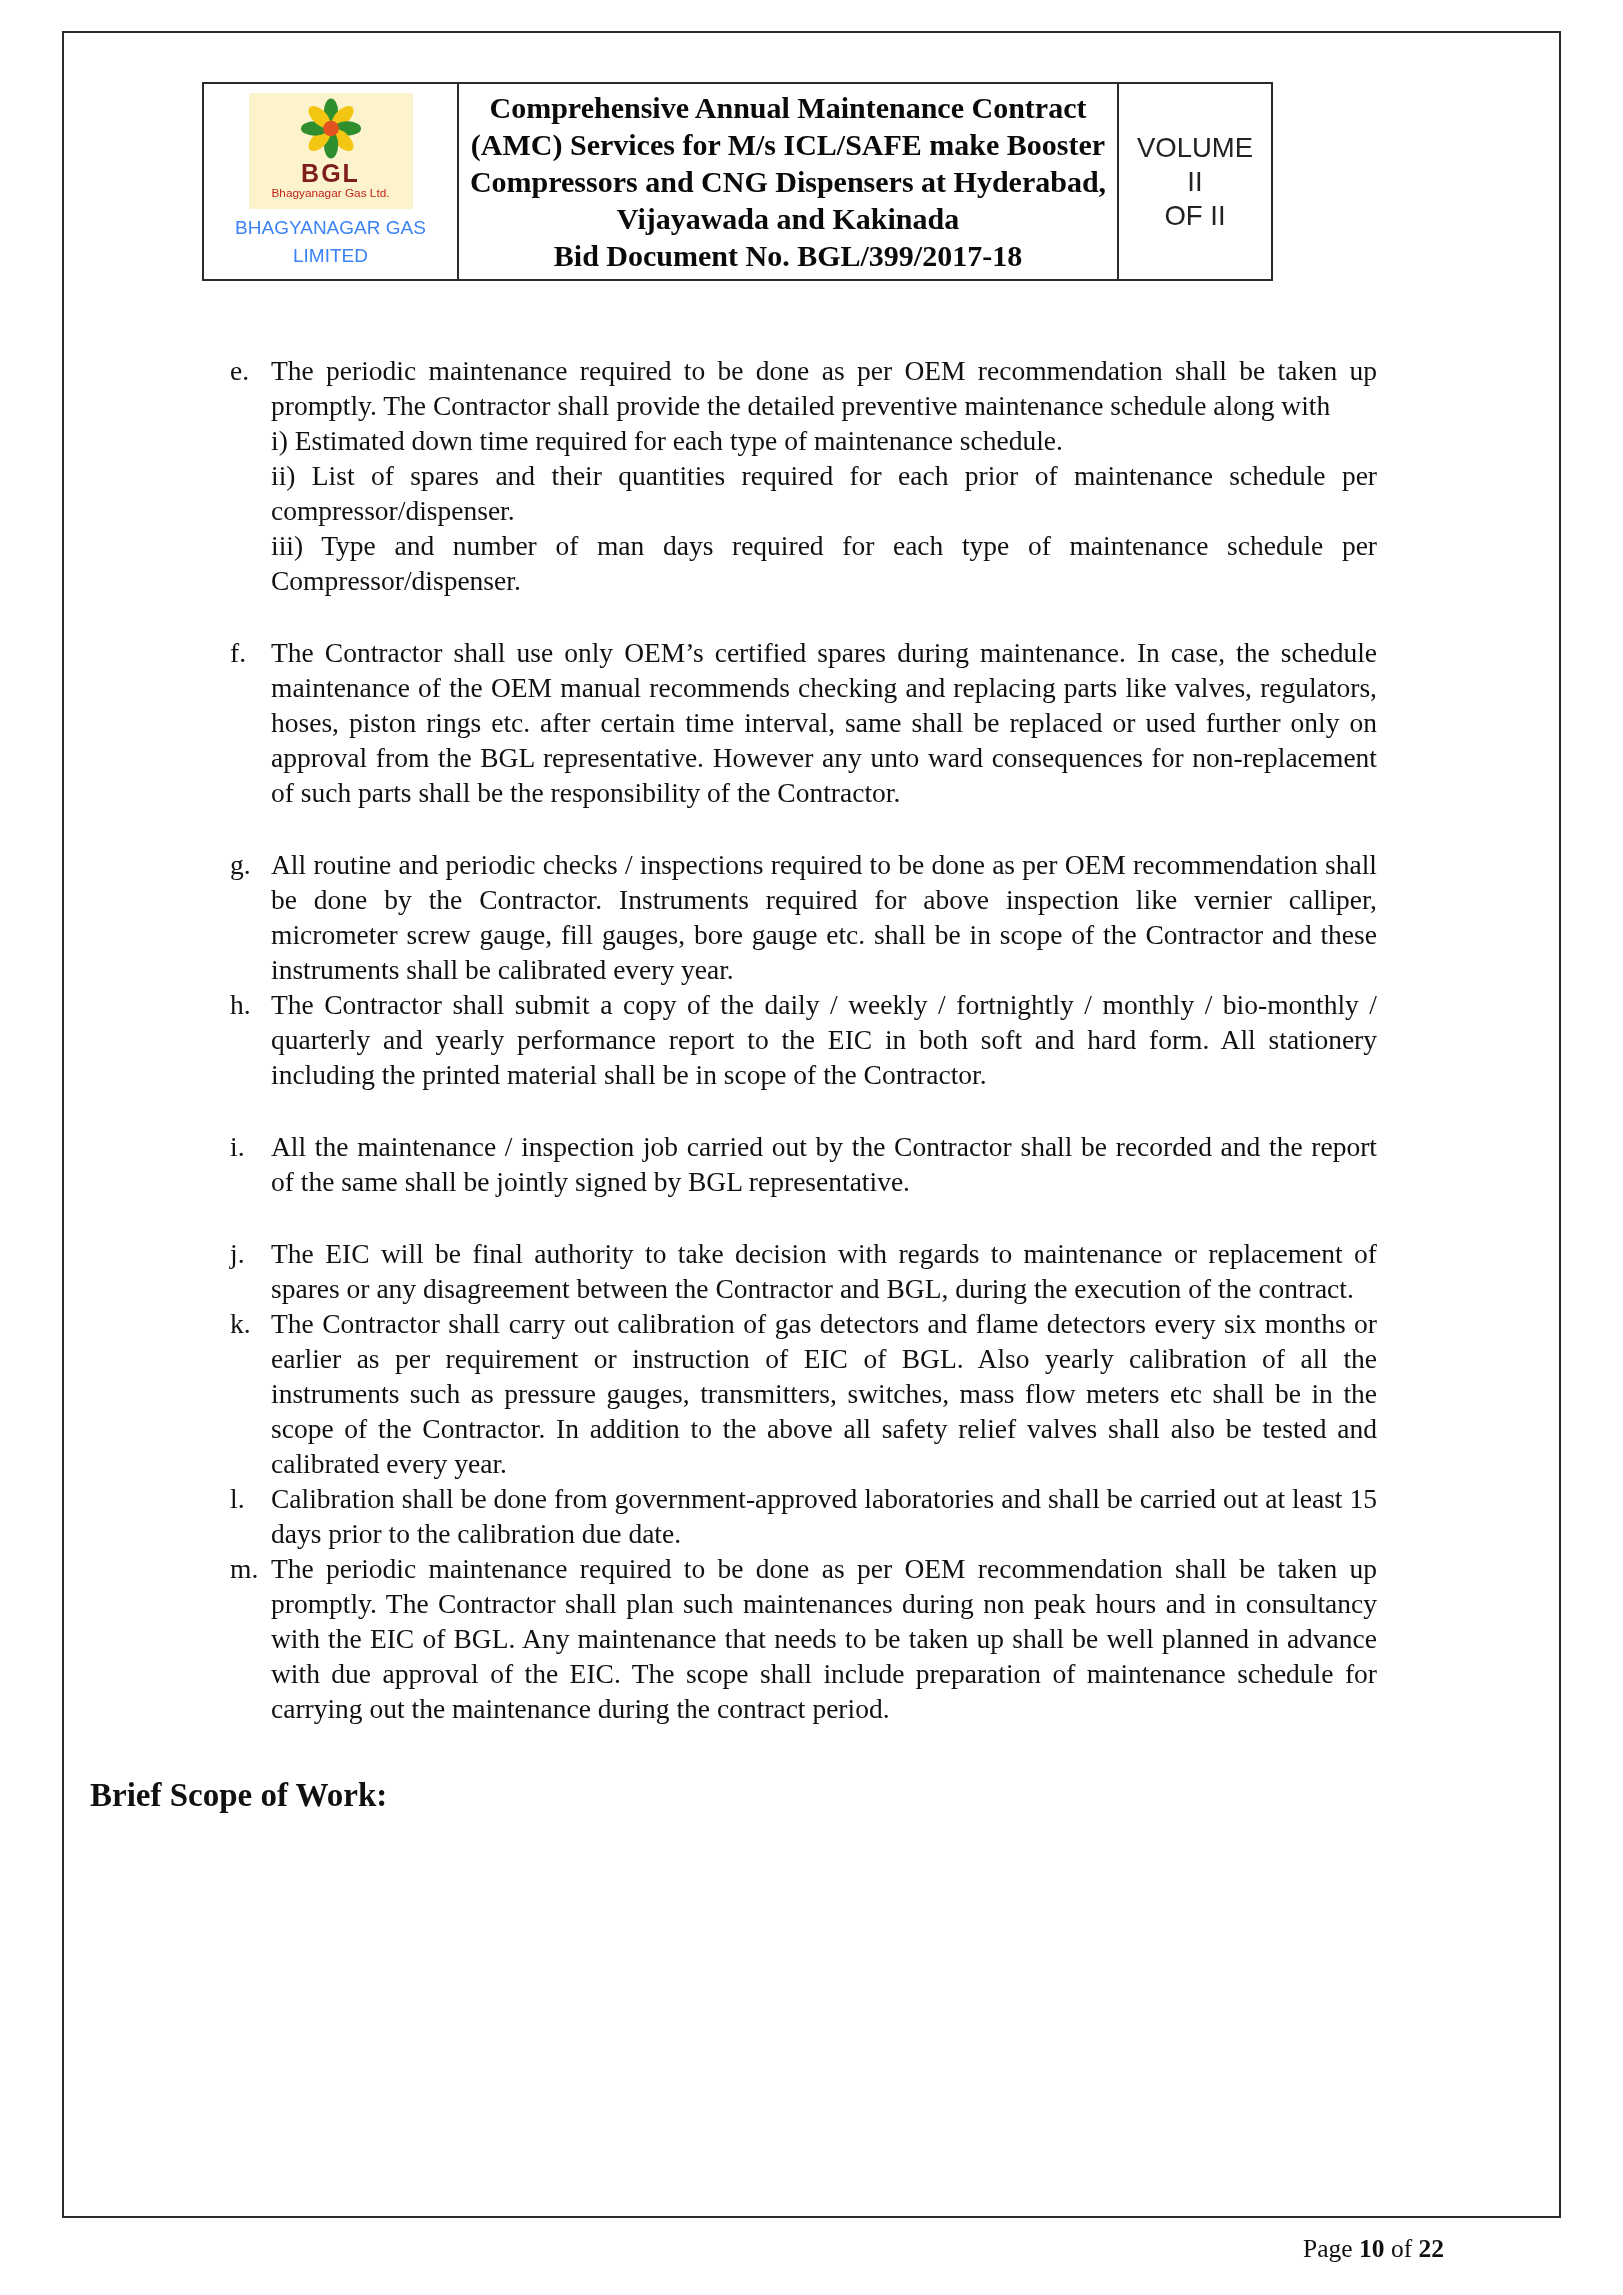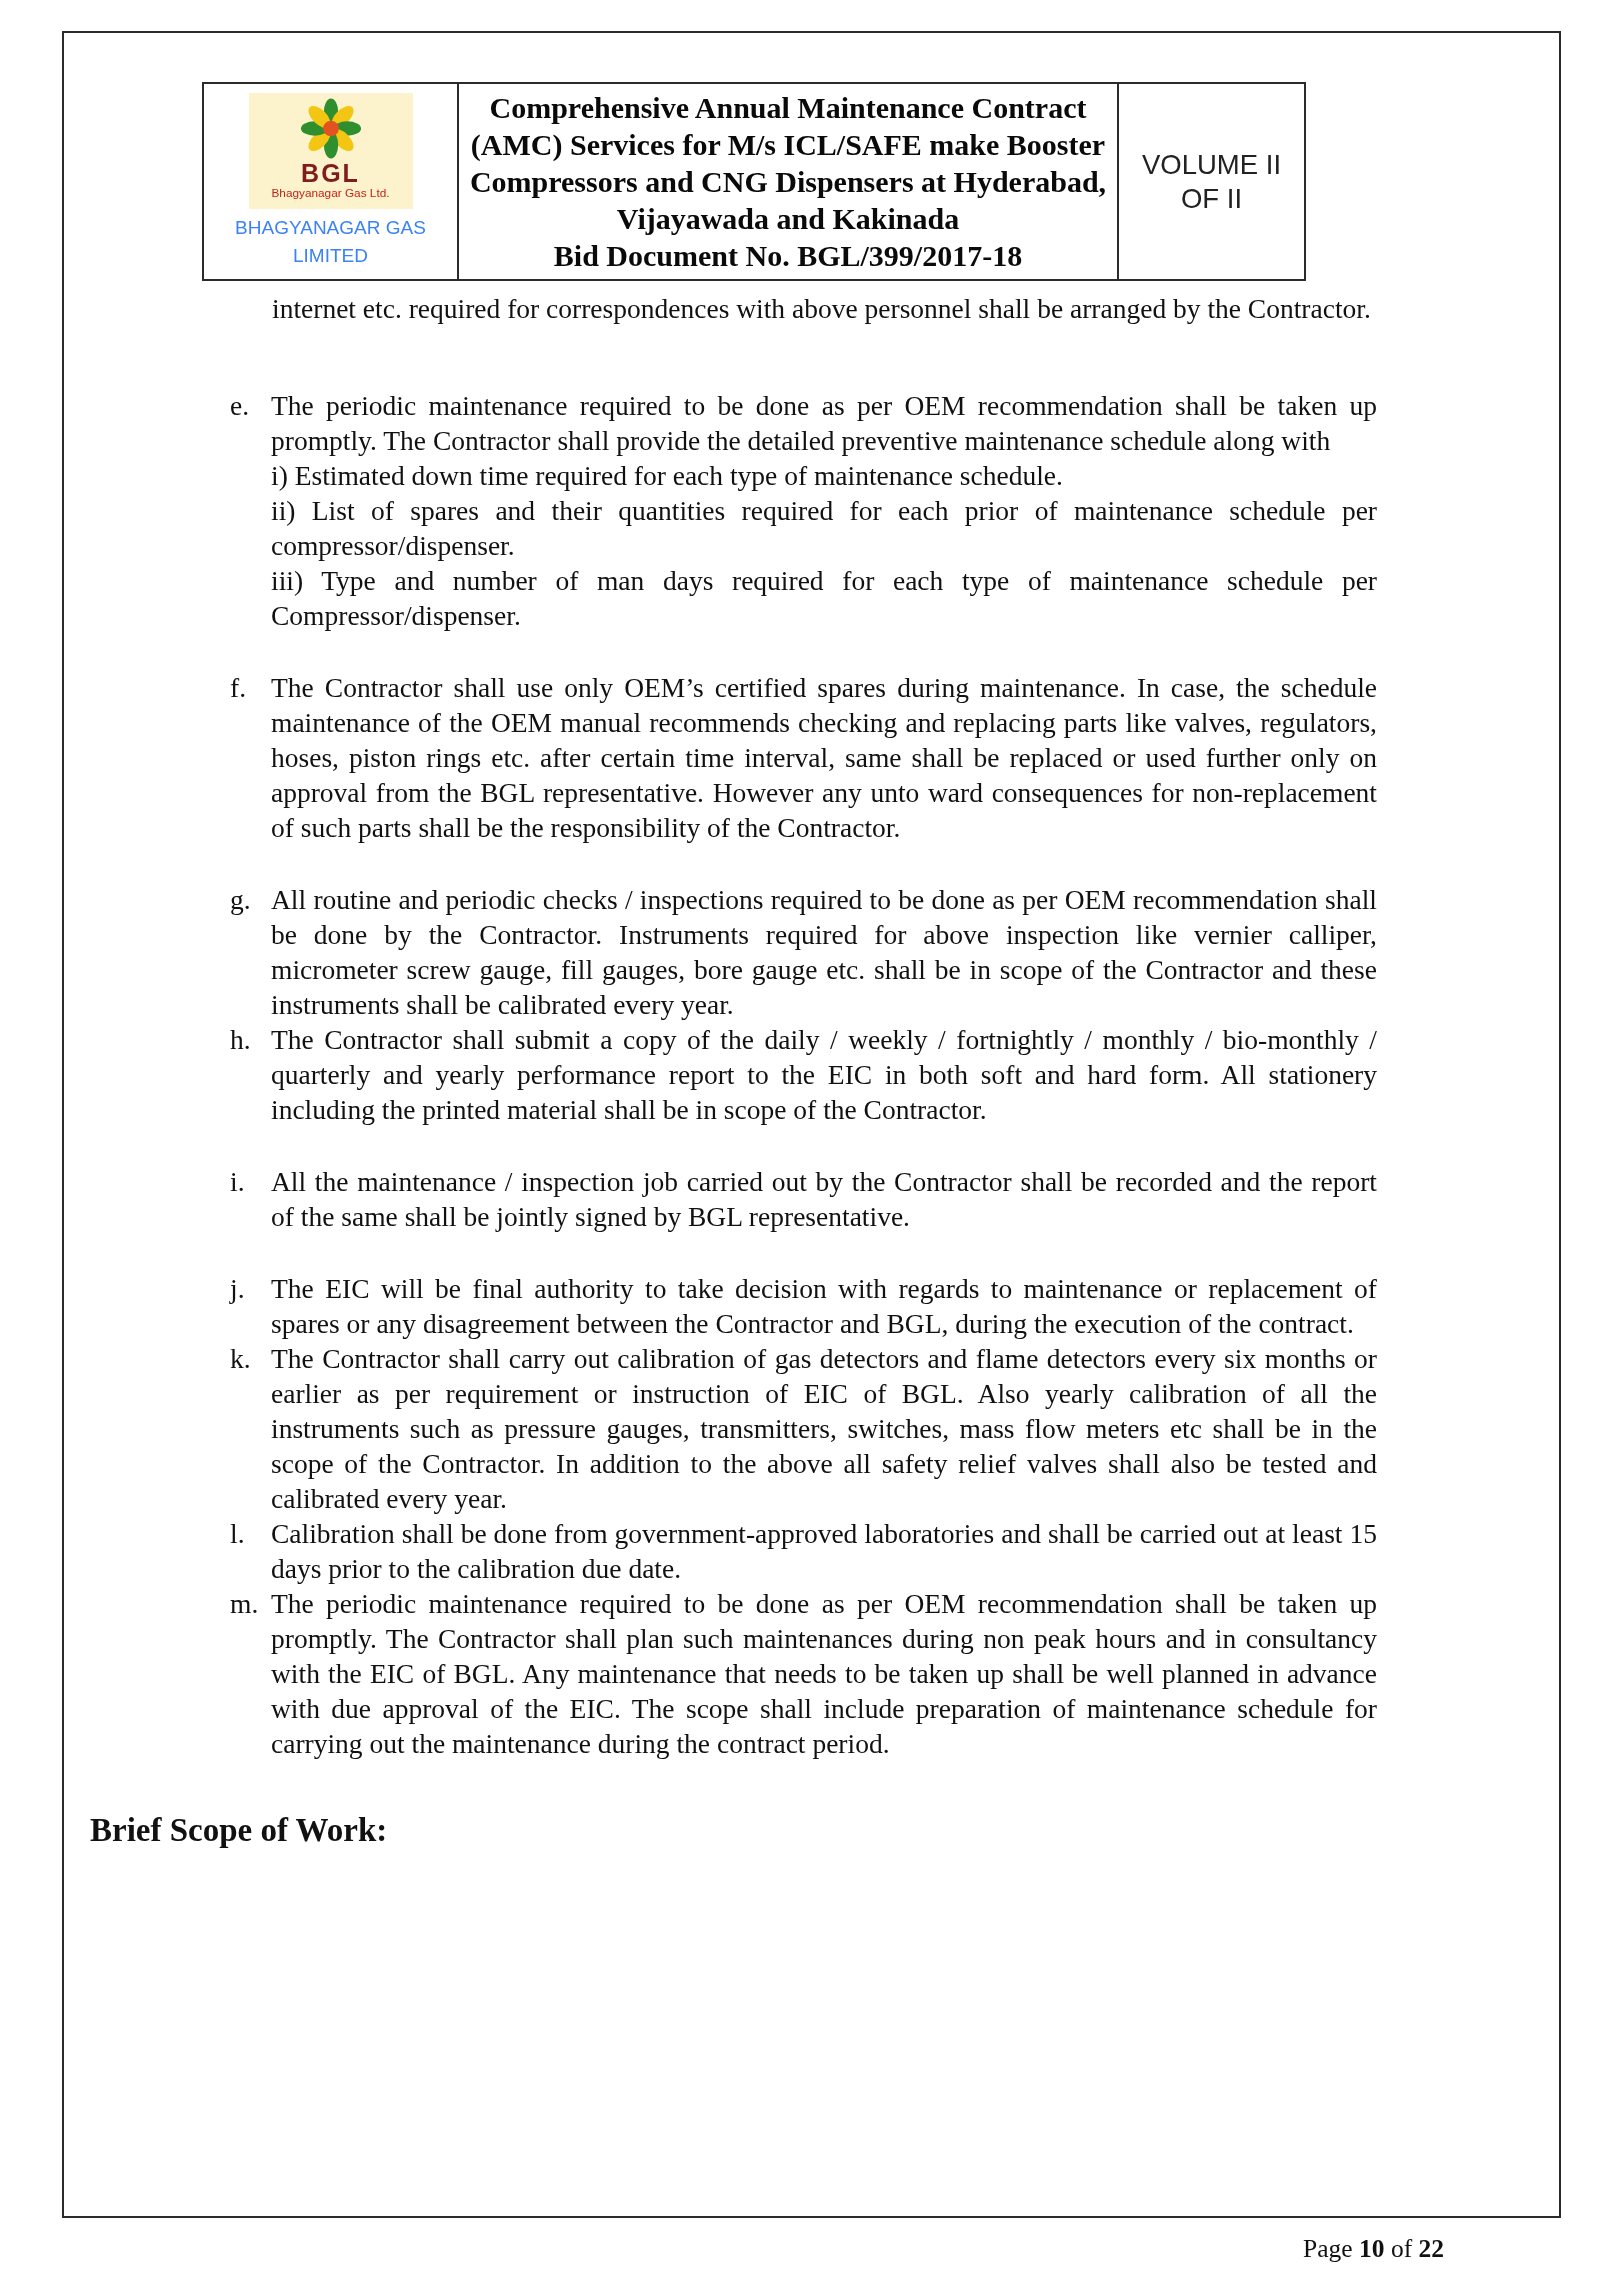--- a/index.html
+++ b/index.html
@@ -22,21 +22,21 @@
   
   .header-table {
     position: absolute;
     left: 202px; top: 82px;
     border-collapse: collapse;
     table-layout: fixed;
   }
   .header-table td { border: 2px solid #2b2b2b; vertical-align: middle; padding: 5.2px 7.9px; }
   td.logo-cell   { width: 255px; text-align: center; }
   td.title-cell  { width: 660px; }
-  td.volume-cell { width: 187px; }
+  td.volume-cell { width: 154px; }
   .title-line {
     text-align: center; font-weight: 700;
     font-size: 30px; line-height: 37px; color: #0a0a0a;
   }
   .volume-line {
     text-align: center;
     font-family: "Liberation Sans", sans-serif;
     font-size: 27.5px; line-height: 34px; color: #222222;
   }
   .logo-emblem { width: 164px; margin: 0 auto; background: #fcf3cd; padding: 3.9px 2.6px 6.5px; }
@@ -117,21 +117,20 @@
       </td>
       <td class="volume-cell">
         <div class="volume-line">VOLUME II</div>
         <div class="volume-line">OF II</div>
       </td>
     </tr>
   </tbody>
     </table>
 
   <div class="content">
-    <p class="intro">internet etc. required for correspondences with above personnel shall be arranged by the Contractor.</p>
 
     <div class="list">
 
       <div class="list-item mt-xl">
         <span class="list-marker">e.</span>
         <div class="item-body">
           <p>The periodic maintenance required to be done as per OEM recommendation shall be taken up promptly. The Contractor shall provide the detailed preventive maintenance schedule along with</p>
           <p>i) Estimated down time required for each type of maintenance schedule.</p>
           <p>ii) List of spares and their quantities required for each prior of maintenance schedule per compressor/dispenser.</p>
           <p>iii) Type and number of man days required for each type of maintenance schedule per Compressor/dispenser.</p>

